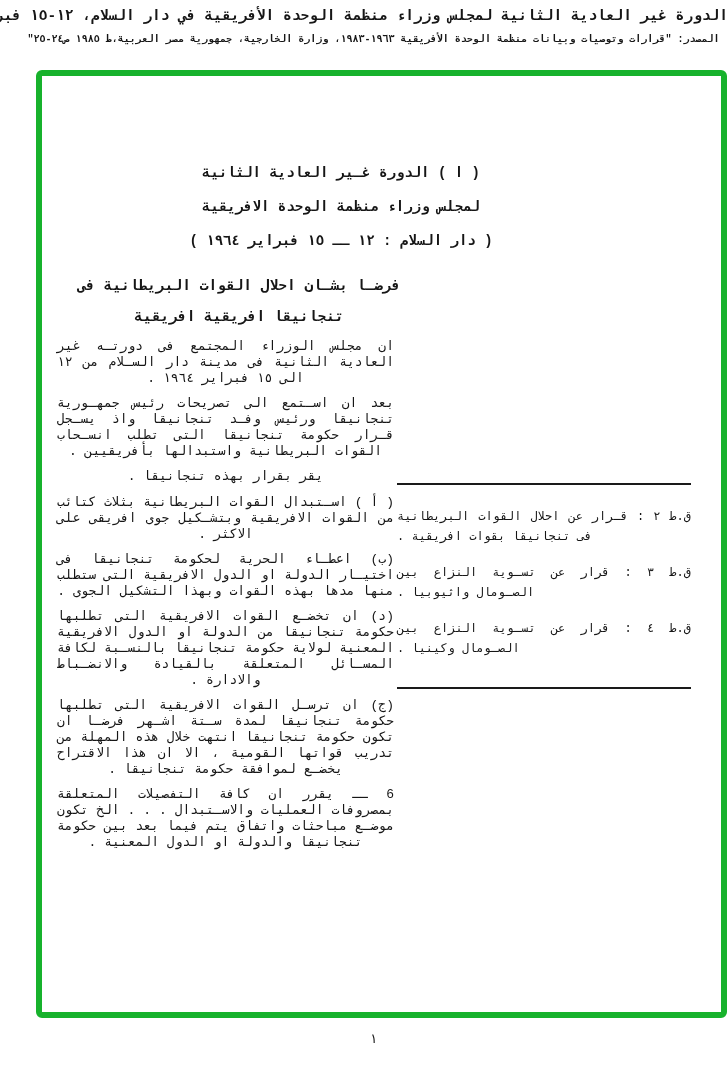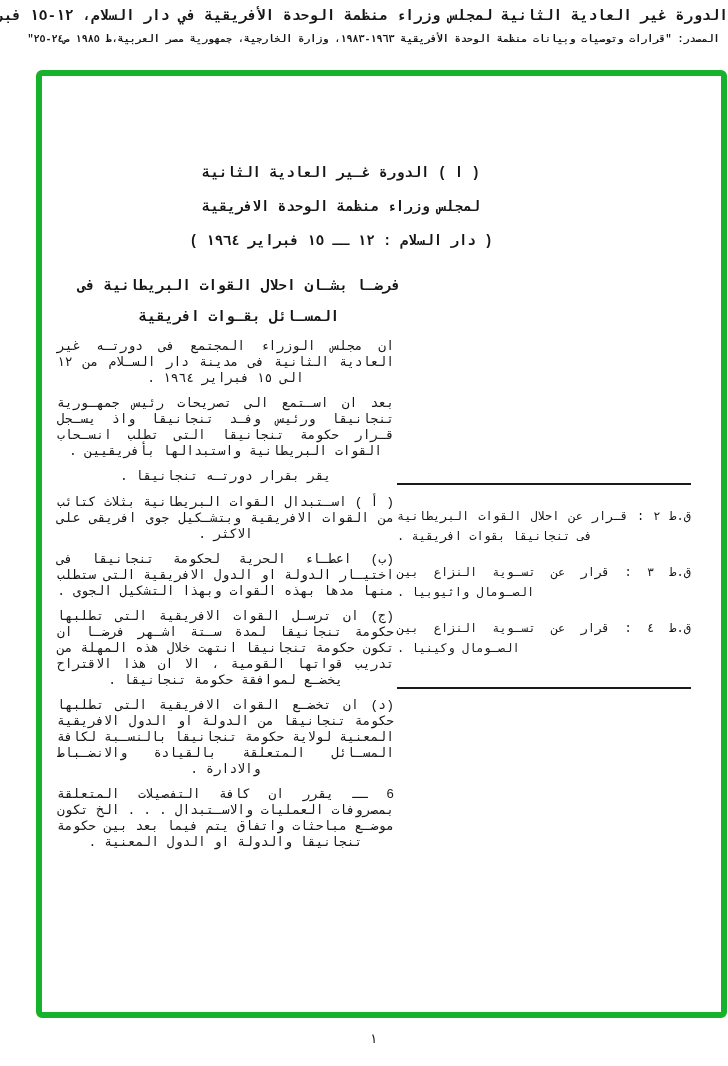--- a/index.html
+++ b/index.html
@@ -111,31 +111,31 @@
   <div class="frame"></div>
 
   <div class="session-heading">
     <div>( ا ) الدورة غـير العادية الثانية</div>
     <div>لمجلس وزراء منظمة الوحدة الافريقية</div>
     <div>( دار السلام : ١٢ ــ ١٥ فبراير ١٩٦٤ )</div>
   </div>
 
   <div class="res-title">
     <div>فرضـا بشـان احلال القوات البريطانية فى</div>
-    <div>المسـائل بقـوات افريقية</div>
+    <div>تنجانيقا افريقية افريقية</div>
   </div>
 
   <div class="main-col">
     <p class="clause">ان مجلس الوزراء المجتمع فى دورتـه غير العادية الثانية فى مدينة دار السـلام من ١٢ الى ١٥ فبراير ١٩٦٤ .</p>
     <p class="clause">بعد ان اسـتمع الى تصريحات رئيس جمهـورية تنجانيقا ورئيس وفـد تنجانيقا واذ يسـجل قـرار حكومة تنجانيقا التى تطلب انسـحاب القوات البريطانية واستبدالها بأفريقيين .</p>
-    <p class="center-line">يقر بقرار دورتـه تنجانيقا .</p>
+    <p class="center-line">يقر بقرار بهذه تنجانيقا .</p>
     <p class="clause">( أ ) اسـتبدال القوات البريطانية بثلاث كتائب من القوات الافريقية وبتشـكيل جوى افريقى على الاكثر .</p>
     <p class="clause">(ب) اعطـاء الحرية لحكومة تنجانيقا فى اختيـار الدولة او الدول الافريقية التى ستطلب منها مدها بهذه القوات وبهذا التشكيل الجوى .</p>
+    <p class="clause">(د) ان تخضـع القوات الافريقية التى تطلبها حكومة تنجانيقا من الدولة او الدول الافريقية المعنية لولاية حكومة تنجانيقا بالنسـبة لكافة المسـائل المتعلقة بالقيادة والانضـباط والادارة .</p>
     <p class="clause">(ج) ان ترسـل القوات الافريقية التى تطلبها حكومة تنجانيقا لمدة سـتة اشـهر فرضـا ان تكون حكومة تنجانيقا انتهت خلال هذه المهلة من تدريب قواتها القومية ، الا ان هذا الاقتراح يخضـع لموافقة حكومة تنجانيقا .</p>
-    <p class="clause">(د) ان تخضـع القوات الافريقية التى تطلبها حكومة تنجانيقا من الدولة او الدول الافريقية المعنية لولاية حكومة تنجانيقا بالنسـبة لكافة المسـائل المتعلقة بالقيادة والانضـباط والادارة .</p>
     <p class="clause">6 ــ يقرر ان كافة التفصيلات المتعلقة بمصروفات العمليات والاسـتبدال . . . الخ تكون موضـع مباحثات واتفاق يتم فيما بعد بين حكومة تنجانيقا والدولة او الدول المعنية .</p>
   </div>
 
   <div class="rule rule-top"></div>
 
   <div class="notes">
     <p>ق.ط ٢ : قـرار عن احلال القوات البريطانية فى تنجانيقا بقوات افريقية .</p>
     <p>ق.ط ٣ : قرار عن تسـوية النزاع بين الصـومال واثيوبيا .</p>
     <p>ق.ط ٤ : قرار عن تسـوية النزاع بين الصـومال وكينيا .</p>
   </div>

